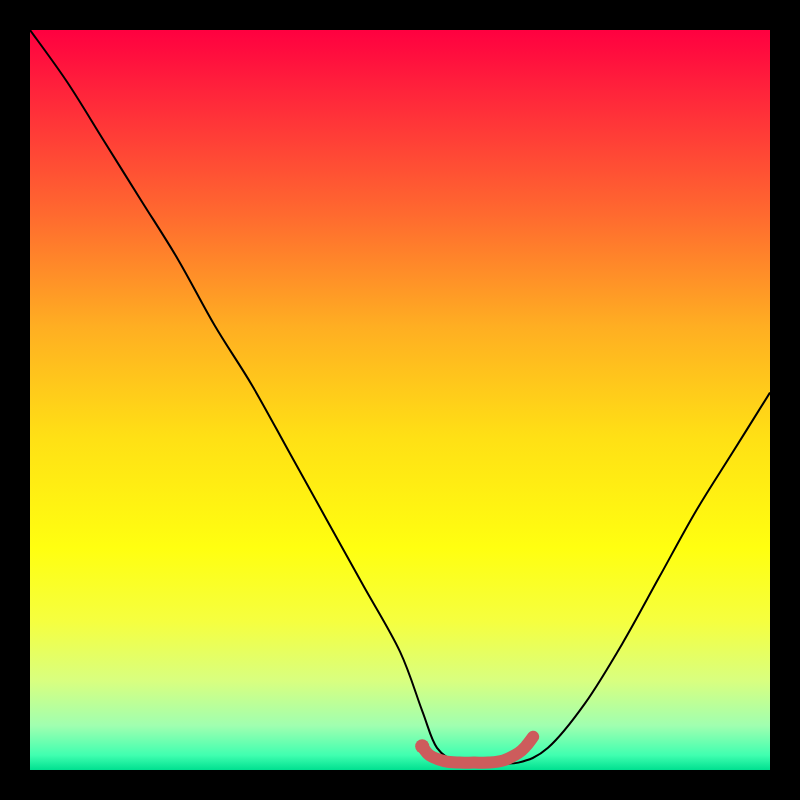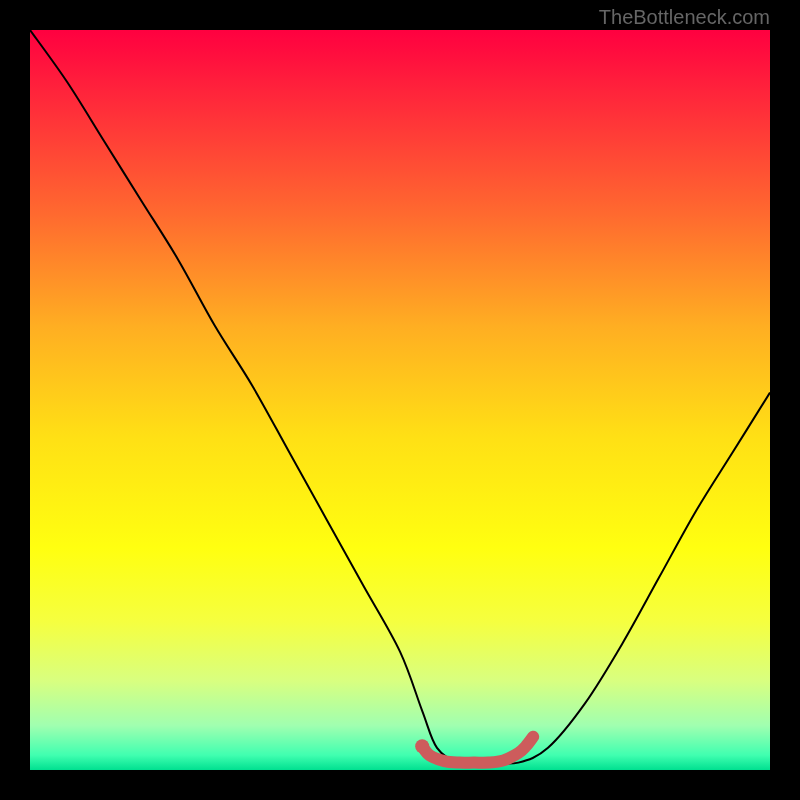--- a/index.html
+++ b/index.html
@@ -7,21 +7,20 @@
   .container { position: relative; width: 800px; height: 800px; }
   .plot-area { position: absolute; left: 30px; top: 30px; width: 740px; height: 740px; }
   .gradient-bg { position: absolute; width: 100%; height: 100%; }
   .watermark { position: absolute; top: 6px; right: 30px; color: #666; font-size: 20px; font-weight: 500; z-index: 10; }
   svg.curve { position: absolute; left: 0; top: 0; width: 100%; height: 100%; z-index: 5; }
 </style>
 </head>
 <body>
 
 <div class="container">
-  <div class="watermark">TheBottleneck.com</div>
   <div class="plot-area">
     <svg class="gradient-bg" viewBox="0 0 740 740" preserveAspectRatio="none">
       <defs>
         <linearGradient id="bg-grad" x1="0" y1="0" x2="0" y2="1">
             <stop offset="0%" stop-color="#ff0040"></stop>
             <stop offset="10%" stop-color="#ff2b3a"></stop>
             <stop offset="25%" stop-color="#ff6a2f"></stop>
             <stop offset="40%" stop-color="#ffae22"></stop>
             <stop offset="55.00000000000001%" stop-color="#ffe015"></stop>
             <stop offset="70%" stop-color="#ffff10"></stop>

